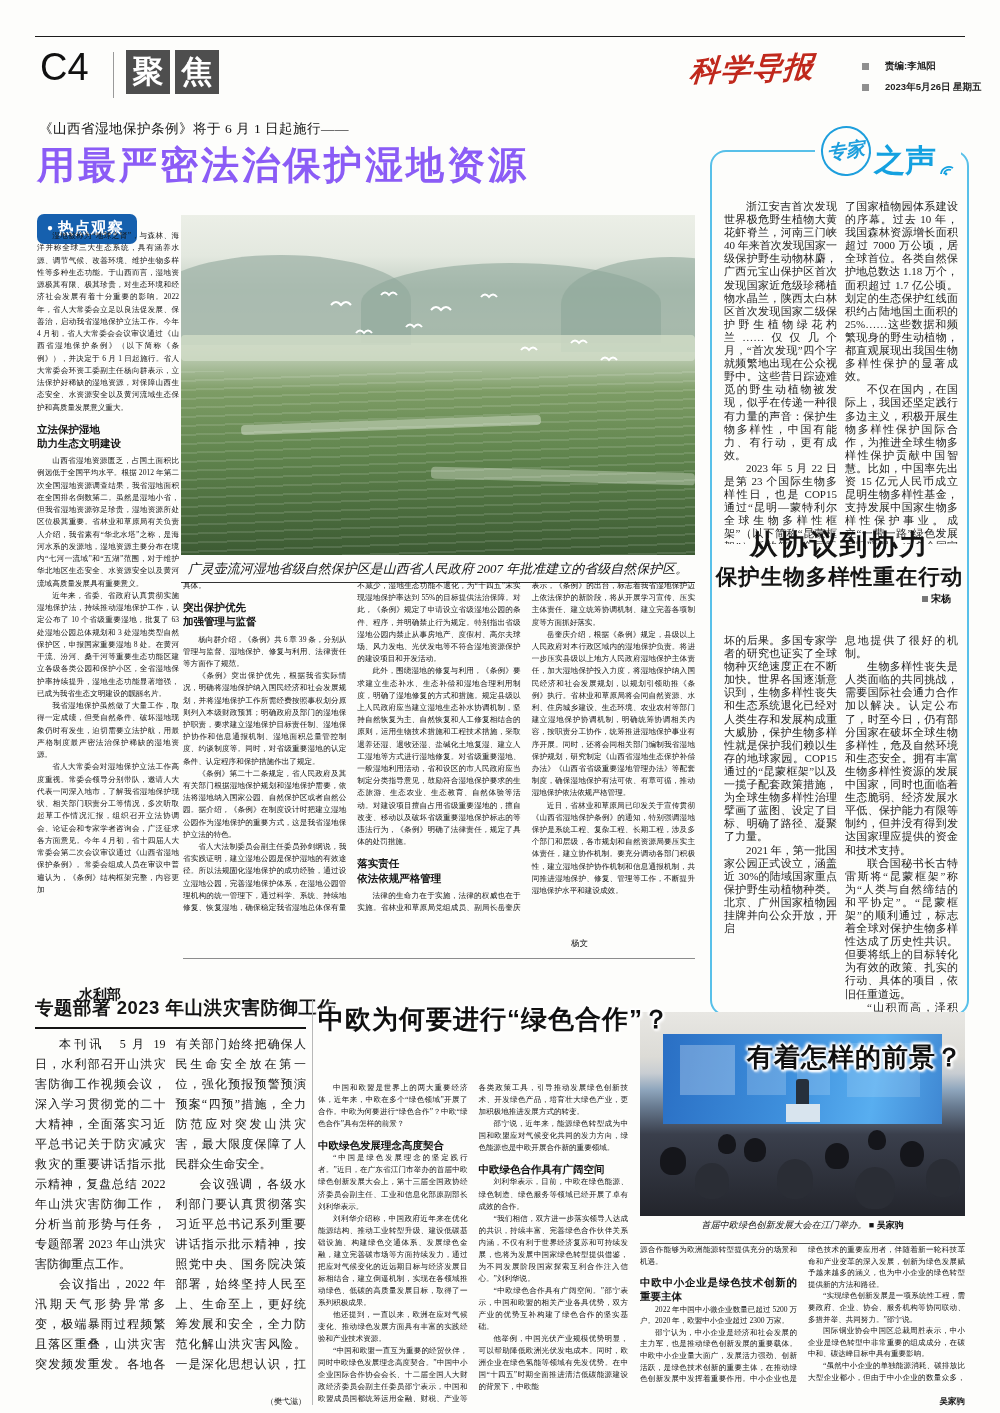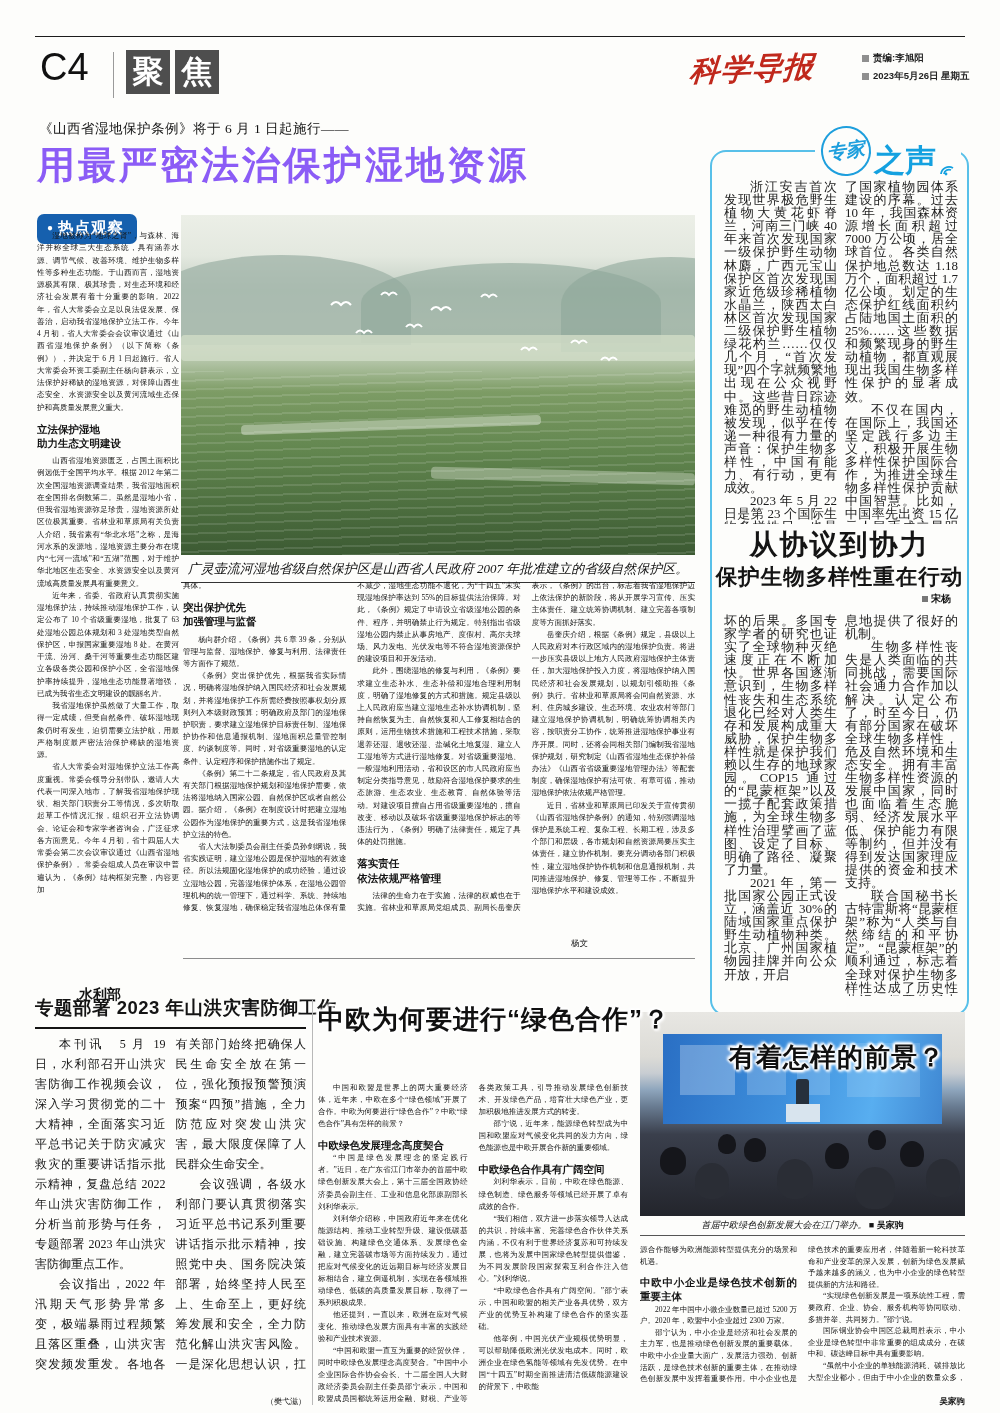--- a/index.html
+++ b/index.html
@@ -10,21 +10,21 @@
   
   .top-rule{left:35px;top:36px;width:930px;height:1px;background:#1c1c1c;}
   .pageno{left:40px;top:46px;font-family:"Liberation Sans",sans-serif;font-size:38px;color:#111;}
   .head-div{left:113px;top:52px;width:1px;height:46px;background:#9a9a9a;}
   .sec-blocks{left:126px;top:50px;display:flex;gap:5px;}
   .sec-blocks span{display:flex;align-items:center;justify-content:center;width:44px;height:44px;
         background:#4e4e4e;color:#fff;font-family:"Liberation Sans",sans-serif;font-size:31px;font-weight:bold;}
   .masthead{left:690px;top:48px;width:170px;font-family:"DejaVu Serif",serif;font-style:italic;font-weight:bold;
         font-size:30px;color:#c0281c;transform:skewX(-6deg) rotate(-2deg);letter-spacing:1px;}
   .head-meta{left:862px;top:52px;font-family:"Liberation Sans",sans-serif;font-size:9.5px;color:#222;}
-  .head-meta .row{display:flex;align-items:center;gap:4px;margin-bottom:5px;font-weight:bold;}
+  .head-meta .row{display:flex;align-items:center;gap:16px;margin-bottom:5px;font-weight:bold;margin-top:8px;}
   .sq{display:inline-block;width:7px;height:7px;background:#8f8f8f;}
 
   
   .flow p{margin:0;text-align:justify;}
   .t-para{text-indent:2em;}
   .t-cont{text-indent:0;}
   .t-subhead{font-family:"Liberation Sans",sans-serif;font-weight:bold;text-indent:0;
              font-size:10.5px;line-height:1.35;margin-top:8px !important;}
   .t-subhead + .t-subhead{margin-top:0 !important;margin-bottom:5px !important;}
 
@@ -53,21 +53,21 @@
   .mid-rule{left:148px;top:840px;width:512px;height:1px;background:#8c8c8c;}
 
   
   .expert{left:710px;top:150px;width:255px;height:862px;border:2px solid #58c0e9;border-radius:16px;}
   .ebox-logo{position:absolute;top:-26px;right:6px;display:flex;align-items:flex-end;gap:3px;
              background:#fdfdfb;padding:0 6px;}
   .e-circle{width:46px;height:46px;border:2.5px solid #1e9fdd;border-radius:50%;display:flex;align-items:center;
             justify-content:center;font-family:"DejaVu Serif",serif;font-style:italic;font-weight:bold;
             font-size:19px;color:#1e9fdd;transform:rotate(-8deg);background:#fdfdfb;}
   .e-bold{font-family:"Liberation Sans",sans-serif;font-weight:900;font-size:31px;color:#14a1e0;line-height:1;}
-  .e-col{position:absolute;width:113px;overflow:hidden;font-size:13px;line-height:13.1px;color:#1c1c1c;}
+  .e-col{position:absolute;width:113px;overflow:hidden;font-size:11px;line-height:13.1px;color:#1c1c1c;margin-top:20px;}
   .e-tl{left:12px;top:28px;height:344px;}
   .e-tr{left:133px;top:28px;height:344px;}
   .e-bl{left:12px;top:462px;height:382px;}
   .e-br{left:133px;top:462px;height:382px;}
   .e-h1{left:0;top:378px;width:100%;text-align:center;font-family:"Liberation Sans",sans-serif;
         font-weight:900;font-size:28px;letter-spacing:2px;line-height:1.1;}
   .e-h2{left:0;top:410px;width:100%;text-align:center;font-family:"Liberation Sans",sans-serif;
         font-weight:900;font-size:21.5px;letter-spacing:1px;}
   .e-author{right:16px;top:440px;font-size:10px;font-weight:bold;}
   .e-author .sq{width:6px;height:6px;background:#777;margin-right:3px;}
@@ -81,32 +81,32 @@
           font-size:12px;line-height:20px;}
   .w-byline{right:0;bottom:3px;font-weight:normal;font-size:8px;}
   .v-rule{left:312px;top:1000px;width:1px;height:405px;background:#b8b8b8;}
 
   
   .eu{left:318px;top:998px;width:647px;height:415px;}
   .eu-h{position:absolute;z-index:5;font-family:"Liberation Sans",sans-serif;font-weight:900;font-size:26px;
         letter-spacing:1px;white-space:nowrap;color:#101010;
         text-shadow:-2px 0 2px #fff,2px 0 2px #fff,0 -2px 2px #fff,0 2px 2px #fff,2px 2px 3px #fff,-2px -2px 3px #fff;}
   .eu-h1{left:0;top:4px;}
-  .eu-h2{right:20px;top:42px;text-align:center;}
+  .eu-h2{right:2px;top:42px;text-align:center;}
   .photo2{left:322px;top:14px;width:325px;height:204px;overflow:hidden;z-index:1;
           background:linear-gradient(180deg,#e8e7e3 0%,#dcdbd6 22%,#c8cdd2 30%,#8fa6bd 38%,#6a7d93 46%,#3a3f4c 60%,#23252c 100%);}
   .screen{position:absolute;left:7%;top:11%;width:86%;height:44%;
           background:linear-gradient(100deg,#2a6fc4 0%,#3e8fdc 45%,#58aef0 75%,#3f87d2 100%);}
   .screen .pane{position:absolute;background:rgba(255,255,255,.28);}
   .spk{position:absolute;background:#26303c;border-radius:3px 3px 0 0;}
   .podium{position:absolute;background:#d8e4ee;}
   .head{position:absolute;border-radius:50% 50% 42% 42%;background:#15161b;}
   .head.b{background:#2a2d35;}
   .cap2{left:322px;top:221px;width:325px;text-align:center;font-style:italic;font-size:9.2px;
-        border-bottom:1px solid #555;padding-bottom:3px;z-index:6;}
+        border-bottom:1px solid #555;padding-bottom:11px;z-index:6;}
   .cap2 .credit{font-style:normal;font-weight:bold;font-family:"Liberation Sans",sans-serif;font-size:9px;}
   .eu-a{left:0;top:84px;width:310px;height:331px;overflow:hidden;column-count:2;column-gap:11px;
         font-size:7.55px;line-height:12.05px;}
   .eu-b{left:322px;top:246px;width:325px;height:150px;overflow:hidden;column-count:2;column-gap:11px;
         font-size:7.55px;line-height:11.6px;}
   .eu-author{left:322px;top:398px;width:325px;text-align:right;font-weight:bold;font-size:8.5px;}
 </style>
 </head>
 <body>
 

